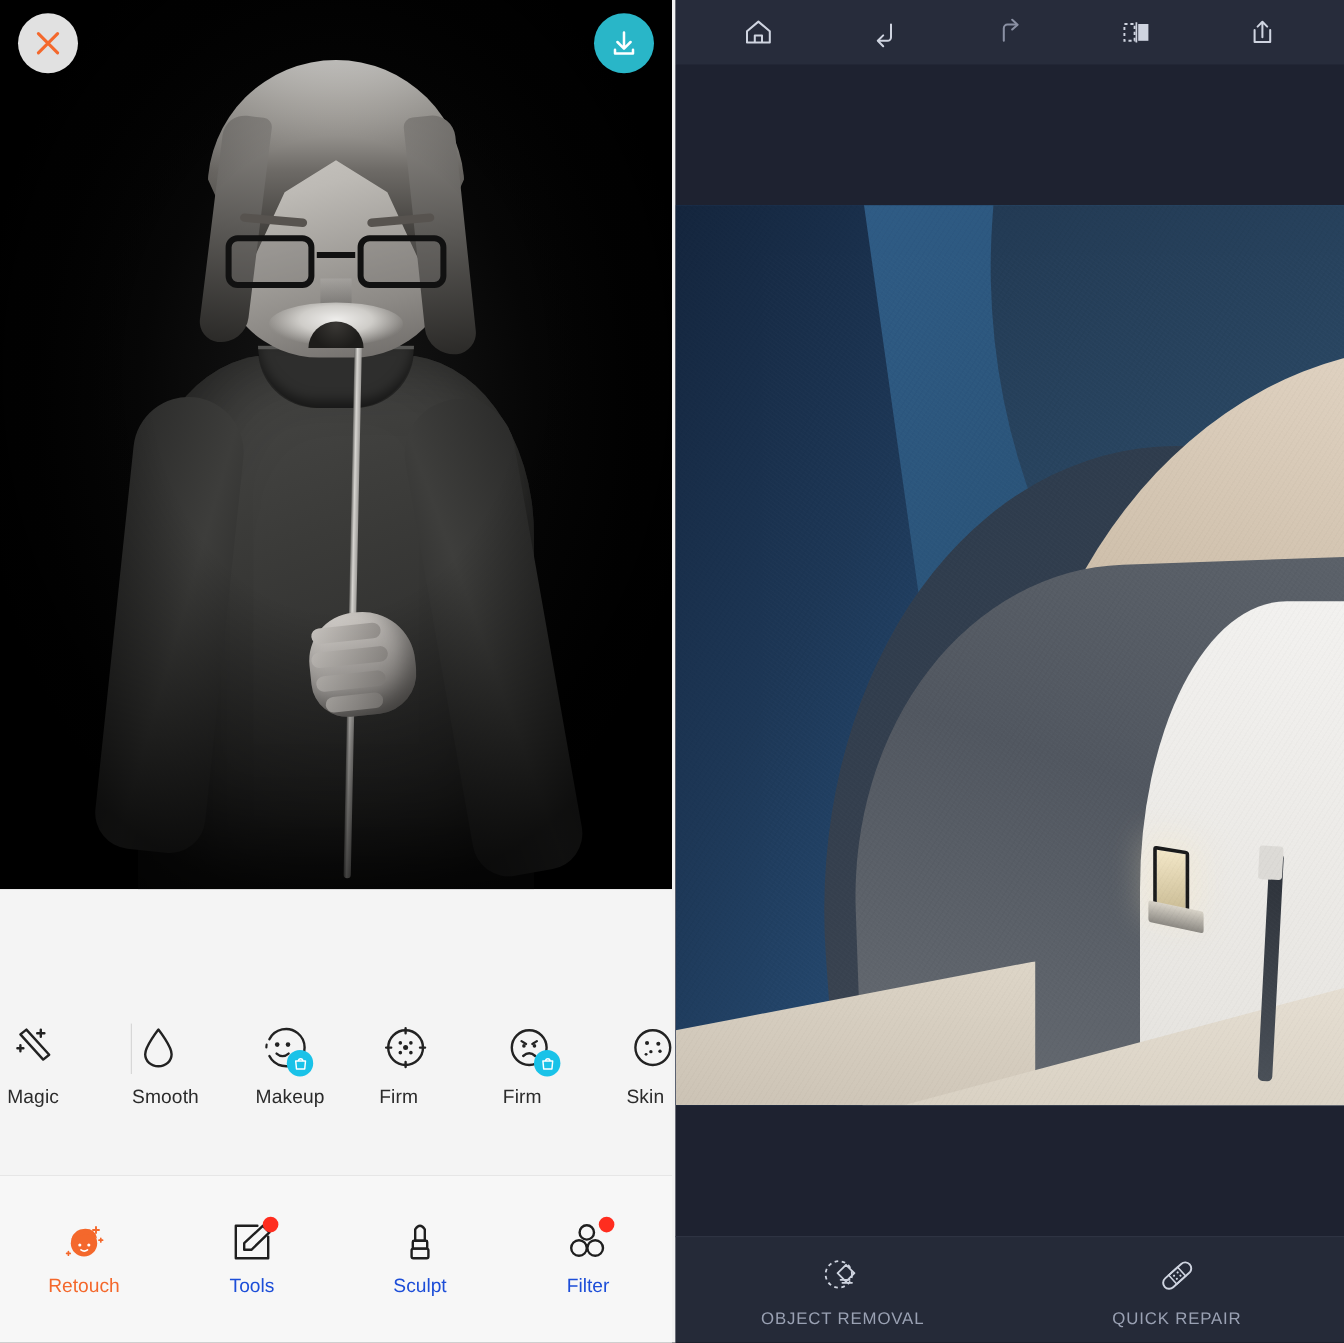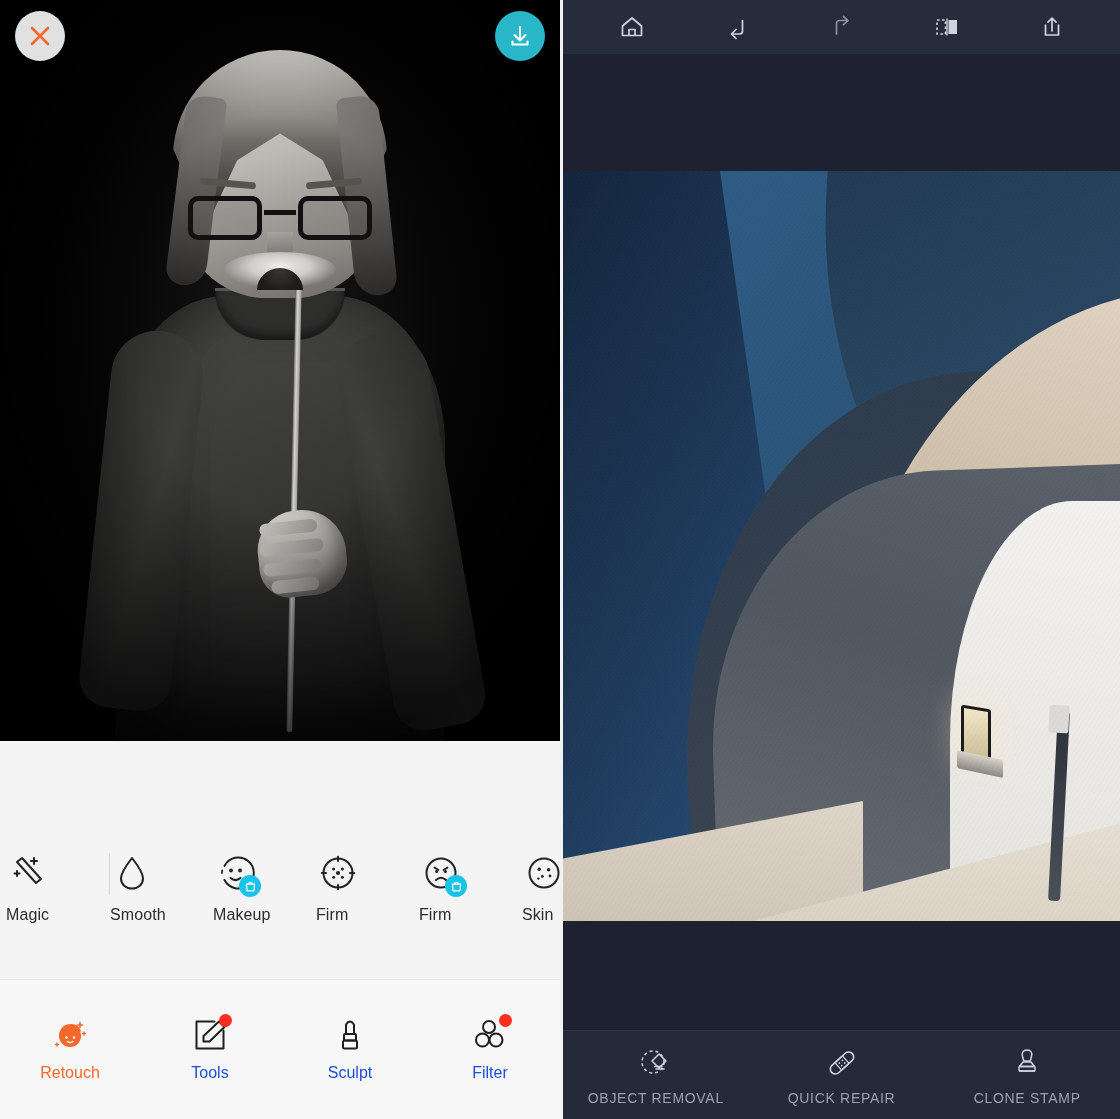--- a/index.html
+++ b/index.html
@@ -536,26 +536,15 @@
             <circle cx="20" cy="16.3" r=".9" fill="#cfd4e0"></circle>
             <circle cx="16" cy="19.8" r=".9" fill="#cfd4e0"></circle>
             <circle cx="20" cy="19.8" r=".9" fill="#cfd4e0"></circle>
           </g>
         </svg>
       </div>
       <div class="rb-lbl">QUICK REPAIR</div>
     </div>
 
 
-    <div class="rb-item">
-      <div class="rb-ico">
-        <svg width="36" height="36" viewBox="0 0 36 36">
-          <path d="M18 5 C14 5 12.5 8 13.5 11.5 L14.8 16 L21.2 16 L22.5 11.5 C23.5 8 22 5 18 5 Z" stroke="#cfd4e0" stroke-width="1.5" fill="none" stroke-linejoin="round"></path>
-          <path d="M10.5 21.5 L25.5 21.5 L22 17 L14 17 Z" stroke="#cfd4e0" stroke-width="1.5" fill="none" stroke-linejoin="round"></path>
-          <rect x="10" y="21.5" width="16" height="4.5" rx="1" stroke="#cfd4e0" stroke-width="1.5" fill="none"></rect>
-          <path d="M10 26 L26 26" stroke="#cfd4e0" stroke-width="1.5"></path>
-        </svg>
-      </div>
-      <div class="rb-lbl">CLONE STAMP</div>
-    </div>
 
   </div>
 </div>
 
 </body></html>

